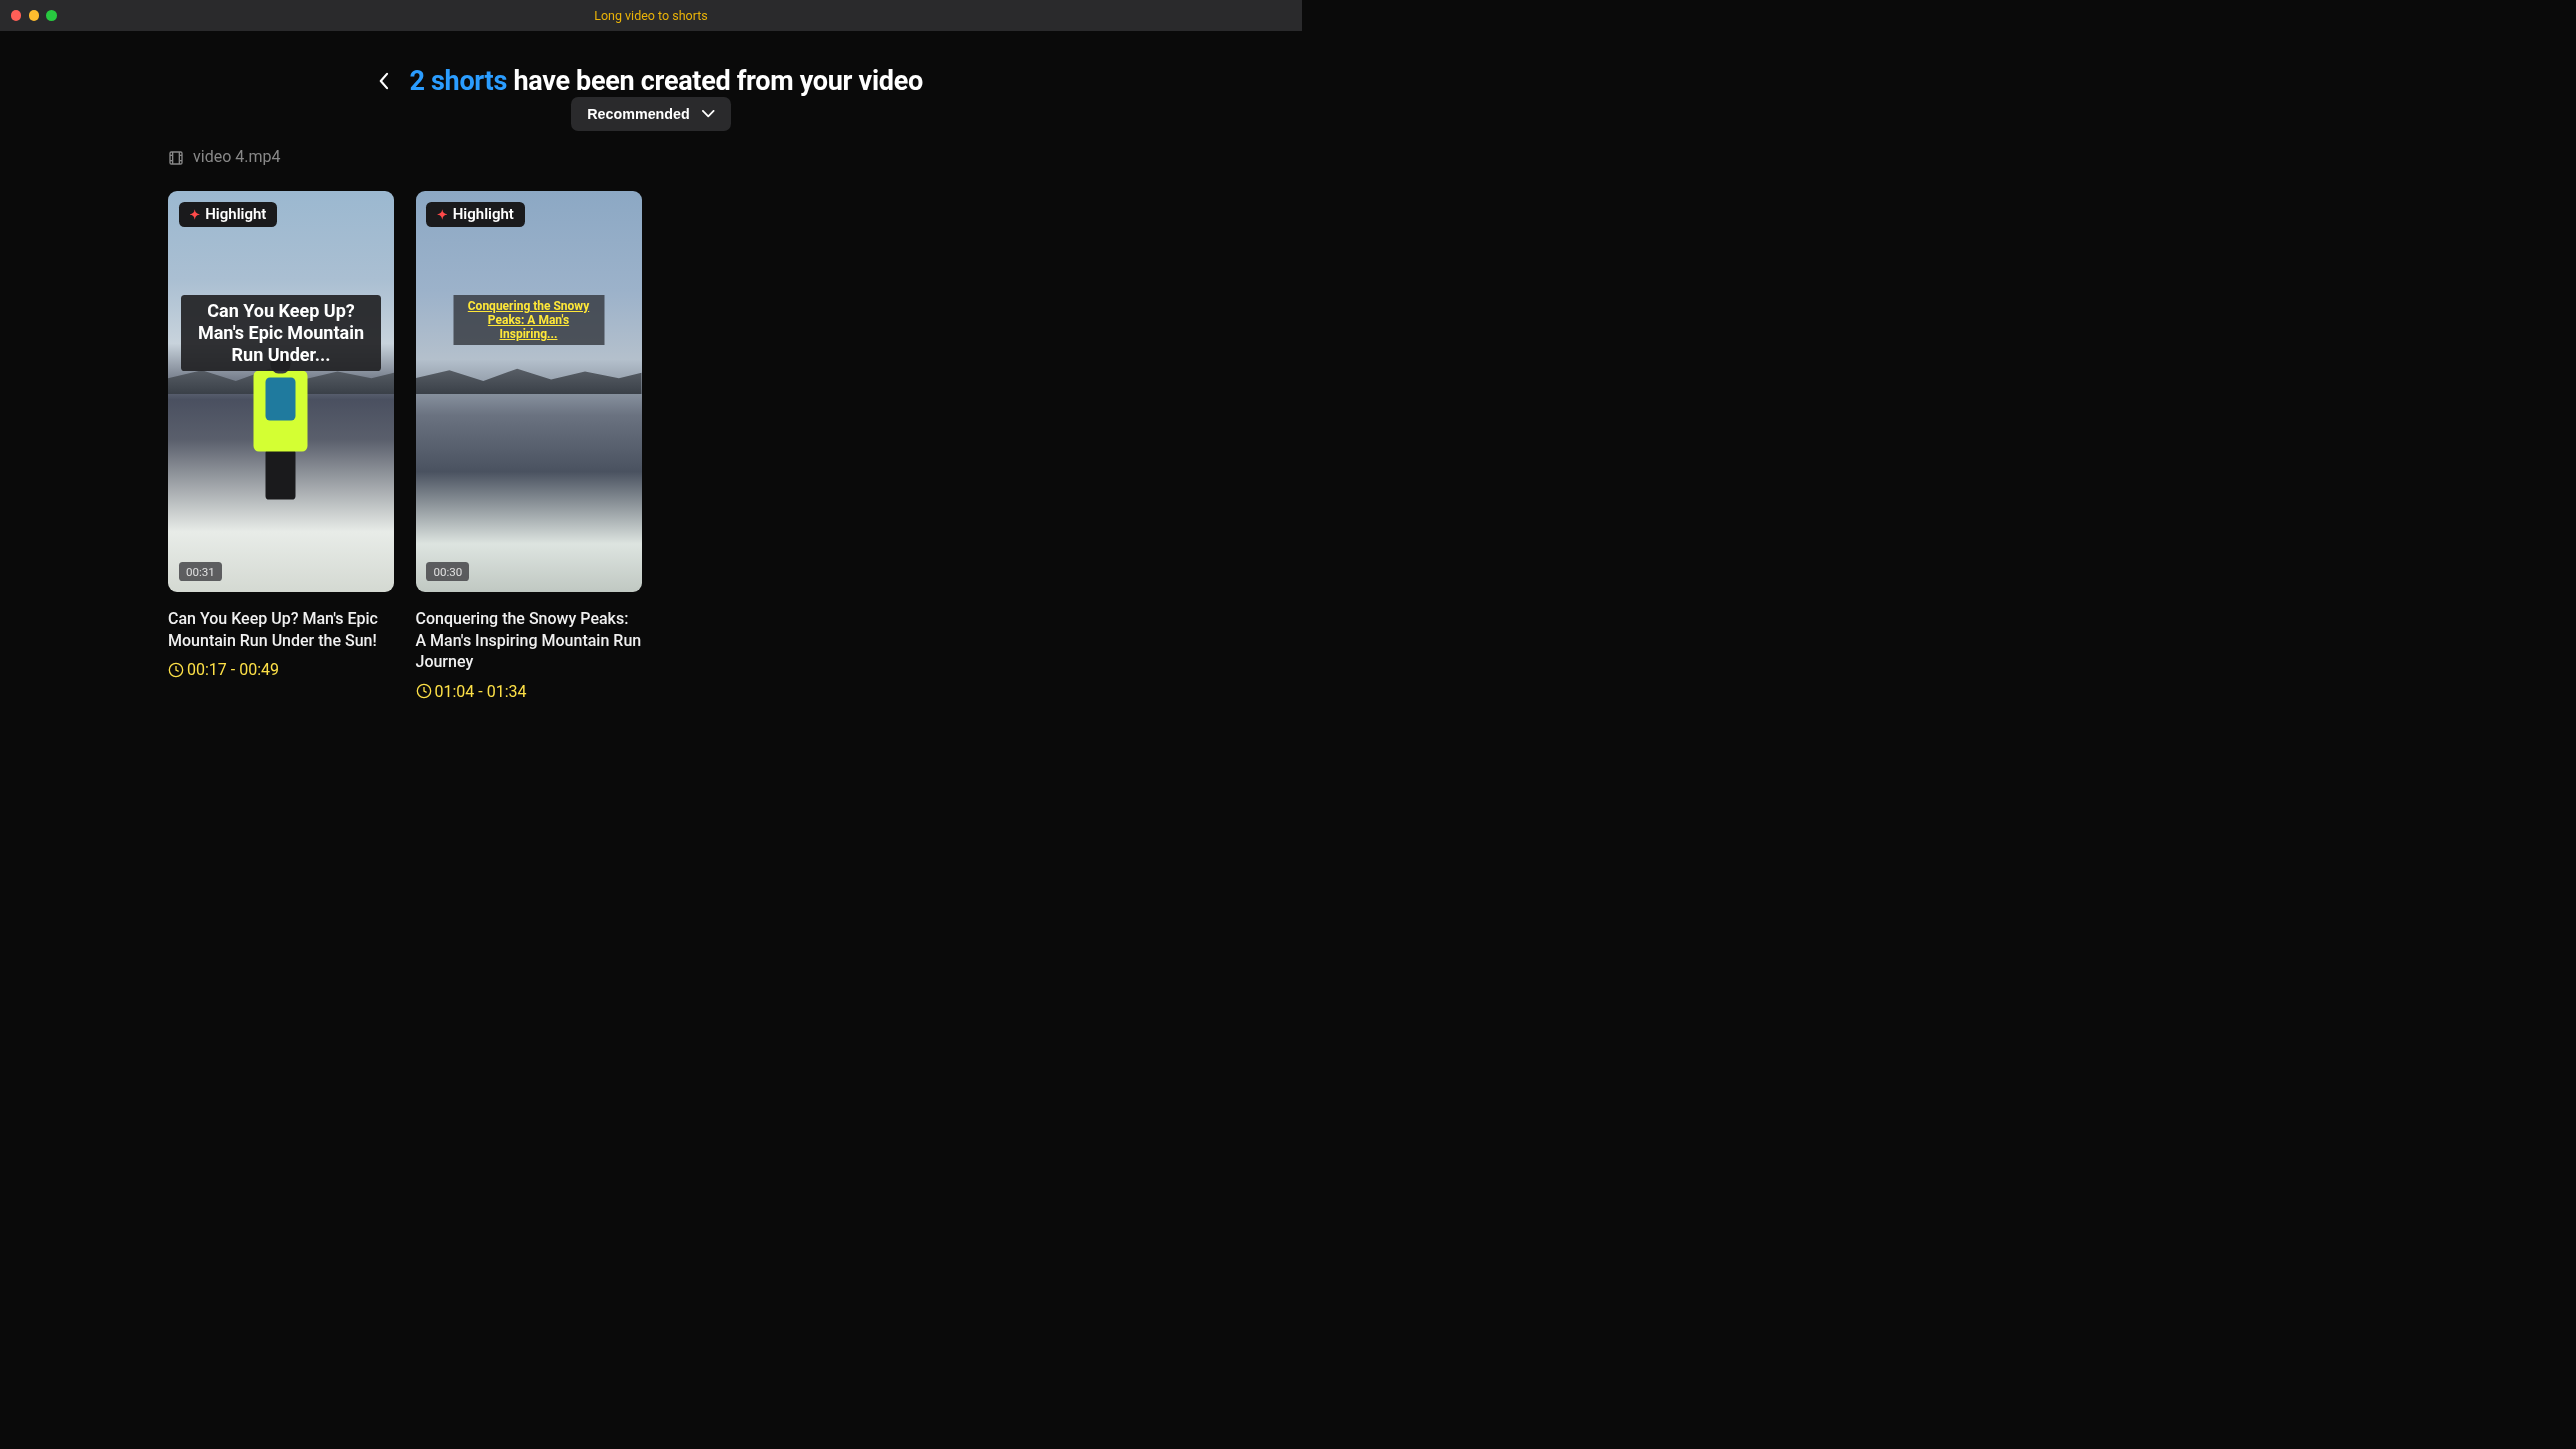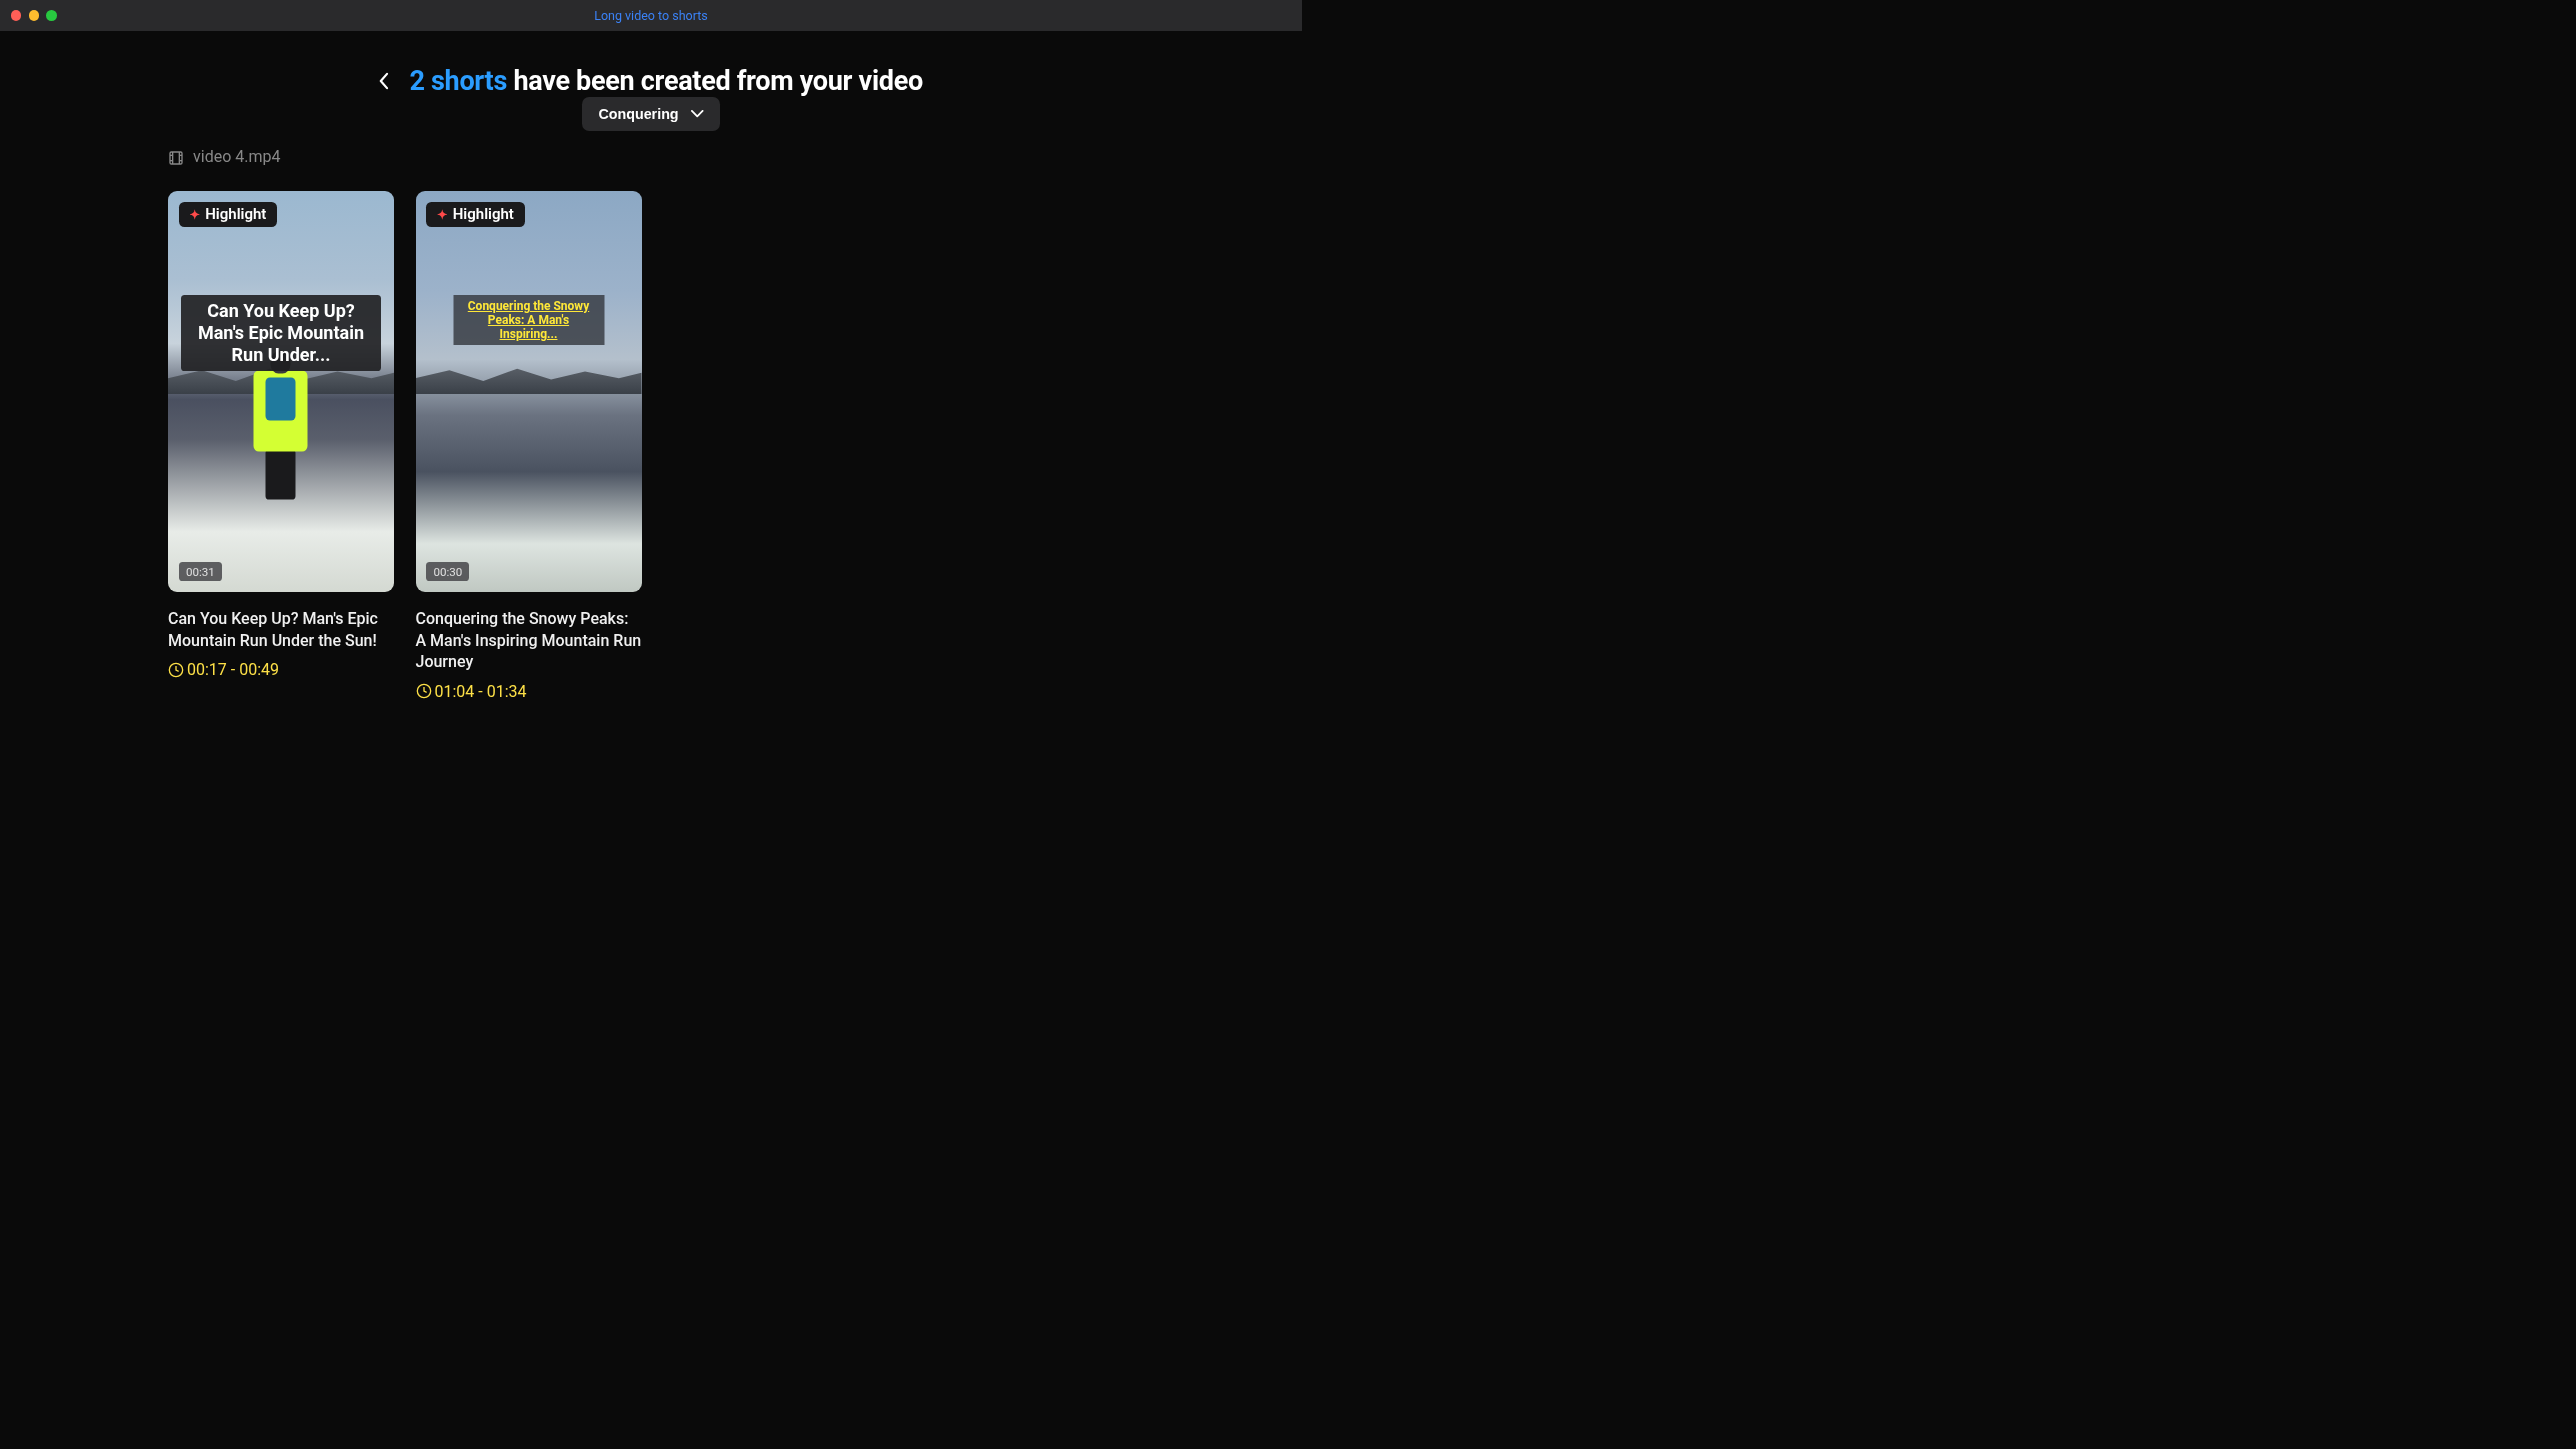--- a/index.html
+++ b/index.html
@@ -33,21 +33,21 @@
       border-radius: 50%;
     }
     .tl-red { background: #ff5f57; }
     .tl-yellow { background: #febc2e; }
     .tl-green { background: #28c840; }
     .window-title {
       position: absolute;
       left: 50%;
       transform: translateX(-50%);
       font-size: 12.5px;
-      color: #3b82f6;
+      color: #eab308;
       font-weight: 400;
     }
     .content {
       padding: 34px 0 0 0;
     }
     .header-row {
       display: flex;
       align-items: center;
       justify-content: space-between;
       padding: 0 168px;
@@ -256,21 +256,21 @@
       <div class="back-btn">
         <svg width="10.7" height="18" viewBox="0 0 12 20" fill="none" stroke="currentColor" stroke-width="2.5" stroke-linecap="round" stroke-linejoin="round">
             <polyline points="9,2 2,10 9,18"></polyline>
           </svg>
       </div>
       <div class="page-title">
         <span class="short-count">2 shorts</span><span> have been created from your video</span>
       </div>
     </div>
     <button class="sort-btn">
-      <span>Conquering</span>
+      <span>Recommended</span>
       <svg width="12.5" height="7.2" viewBox="0 0 14 8" fill="none" stroke="currentColor" stroke-width="2" stroke-linecap="round" stroke-linejoin="round">
           <polyline points="1,1 7,7 13,1"></polyline>
         </svg>
     </button>
   </div>
 
   <div class="filename-row">
     <svg width="16" height="16" viewBox="0 0 24 24" fill="none" stroke="currentColor" stroke-width="2">
         <rect x="3" y="3" width="18" height="18" rx="2"></rect>
         <line x1="7" y1="3" x2="7" y2="21"></line>

